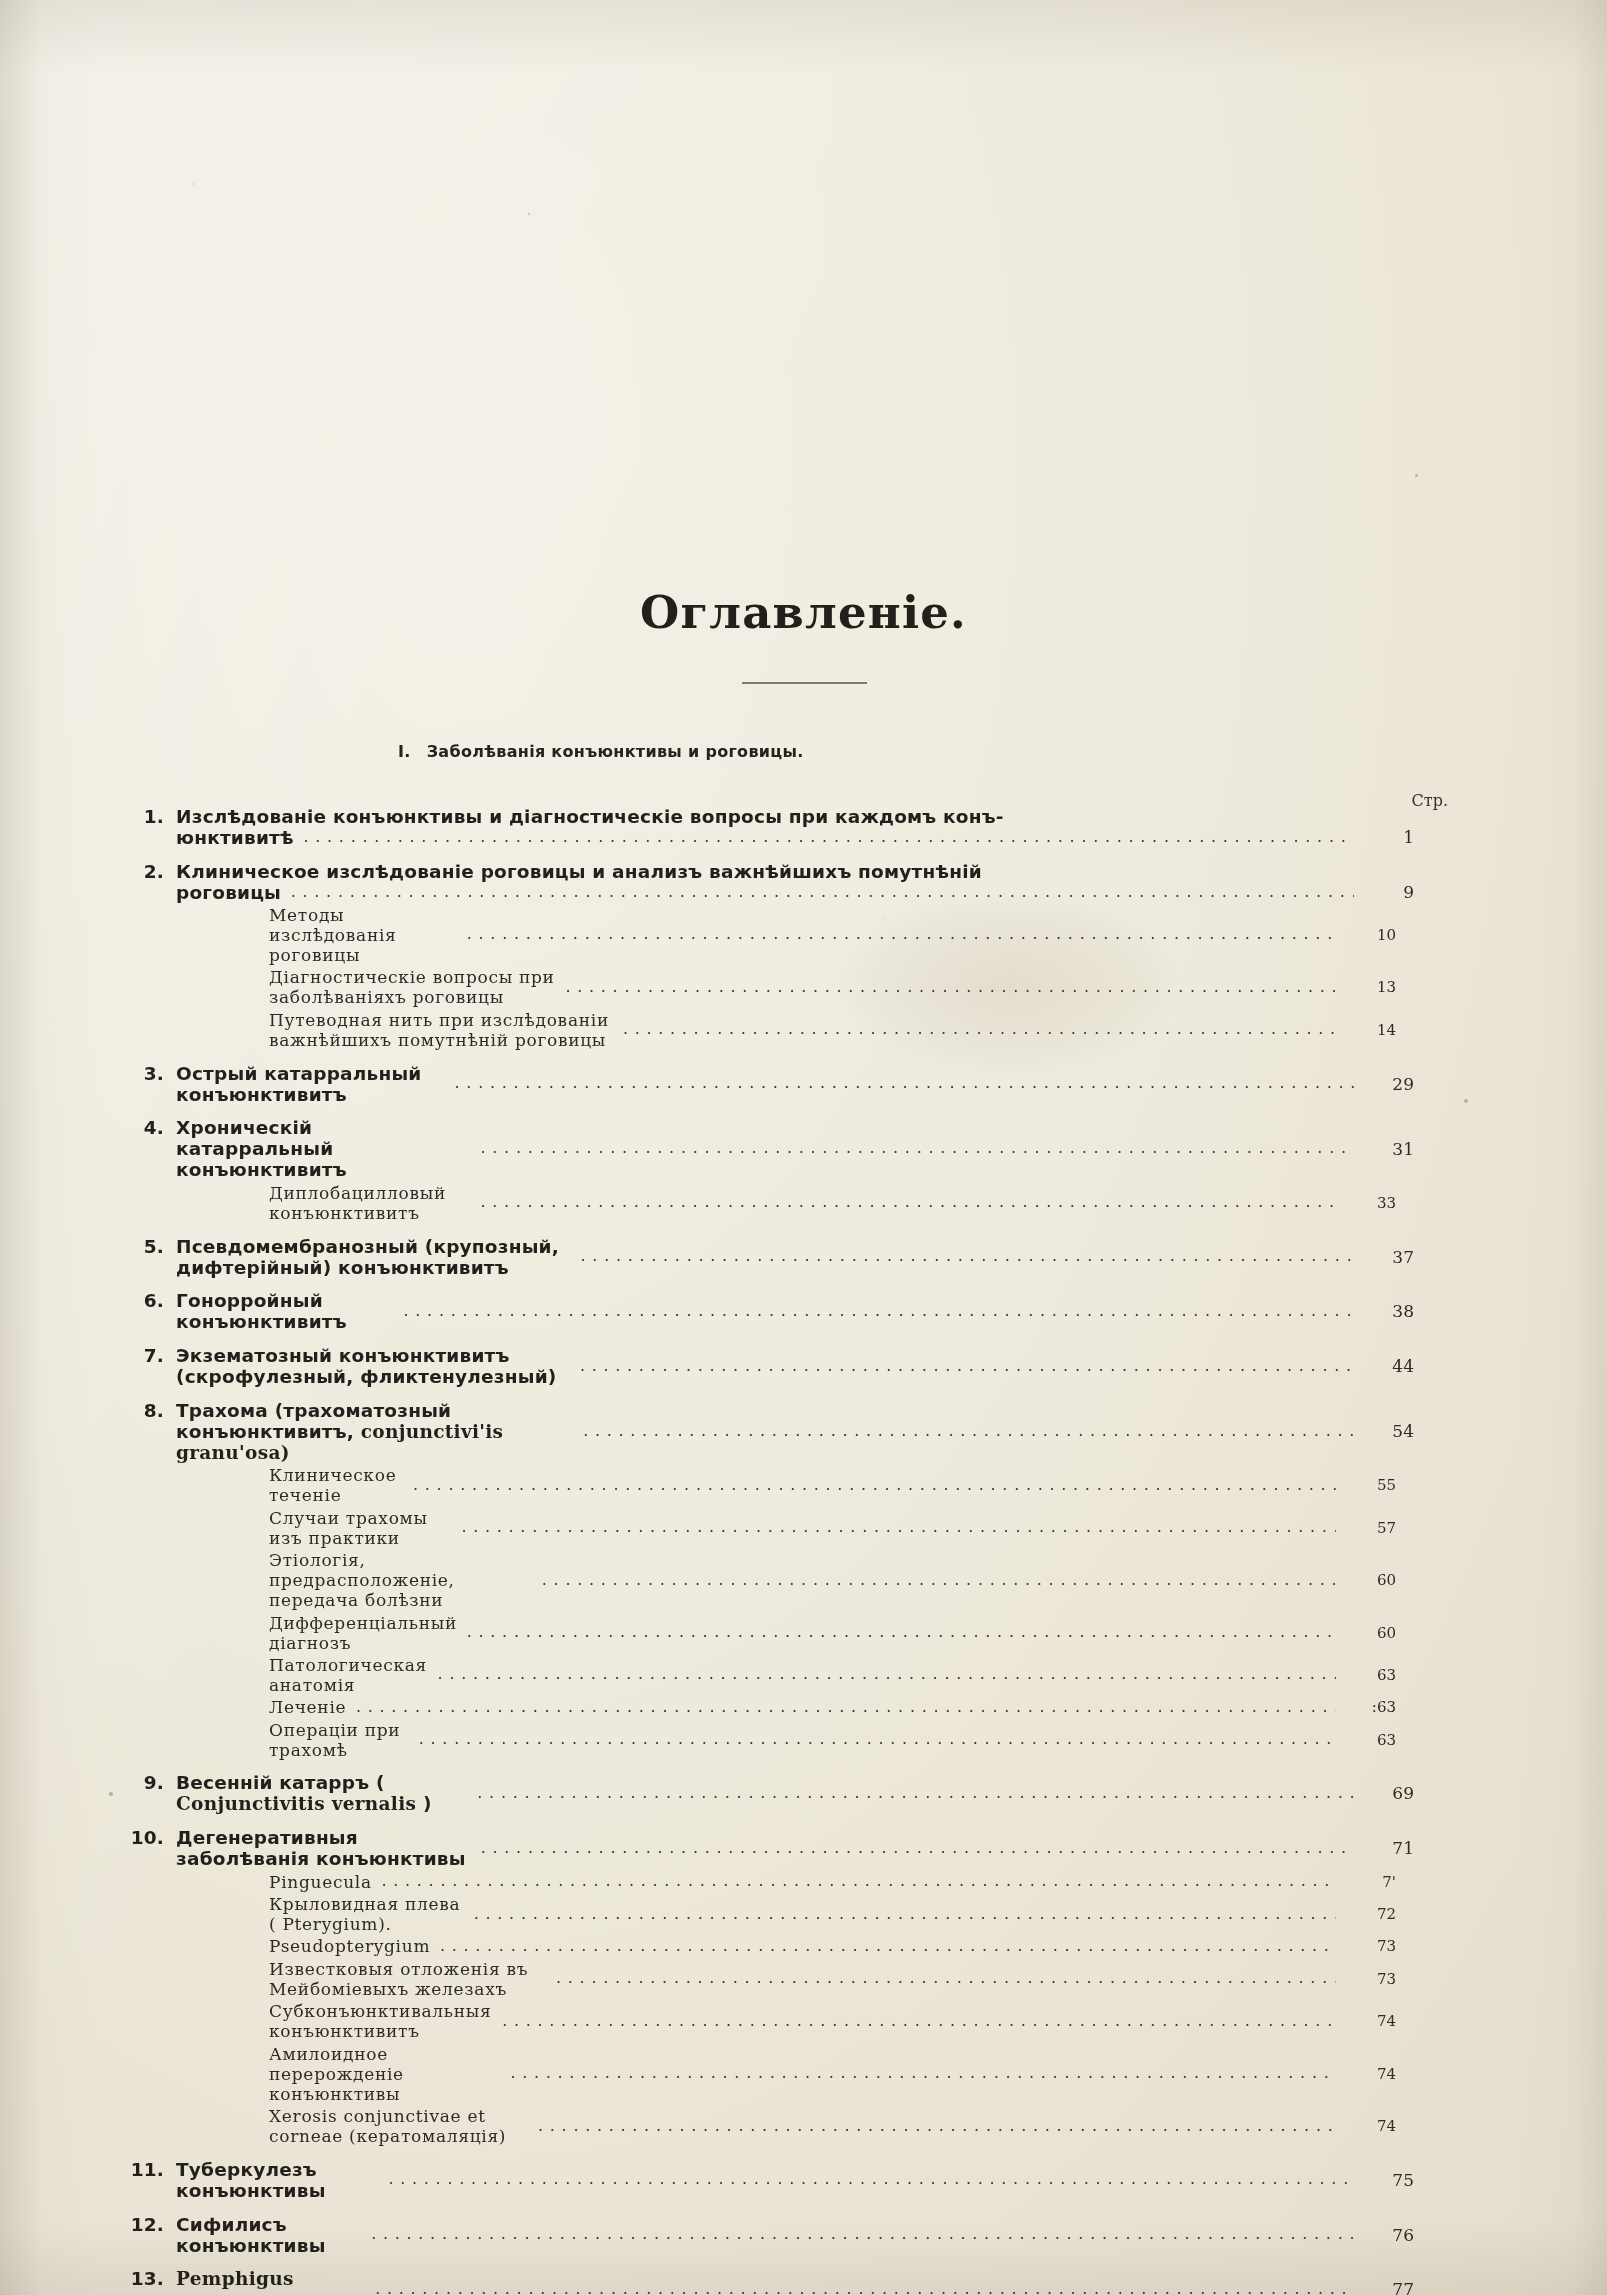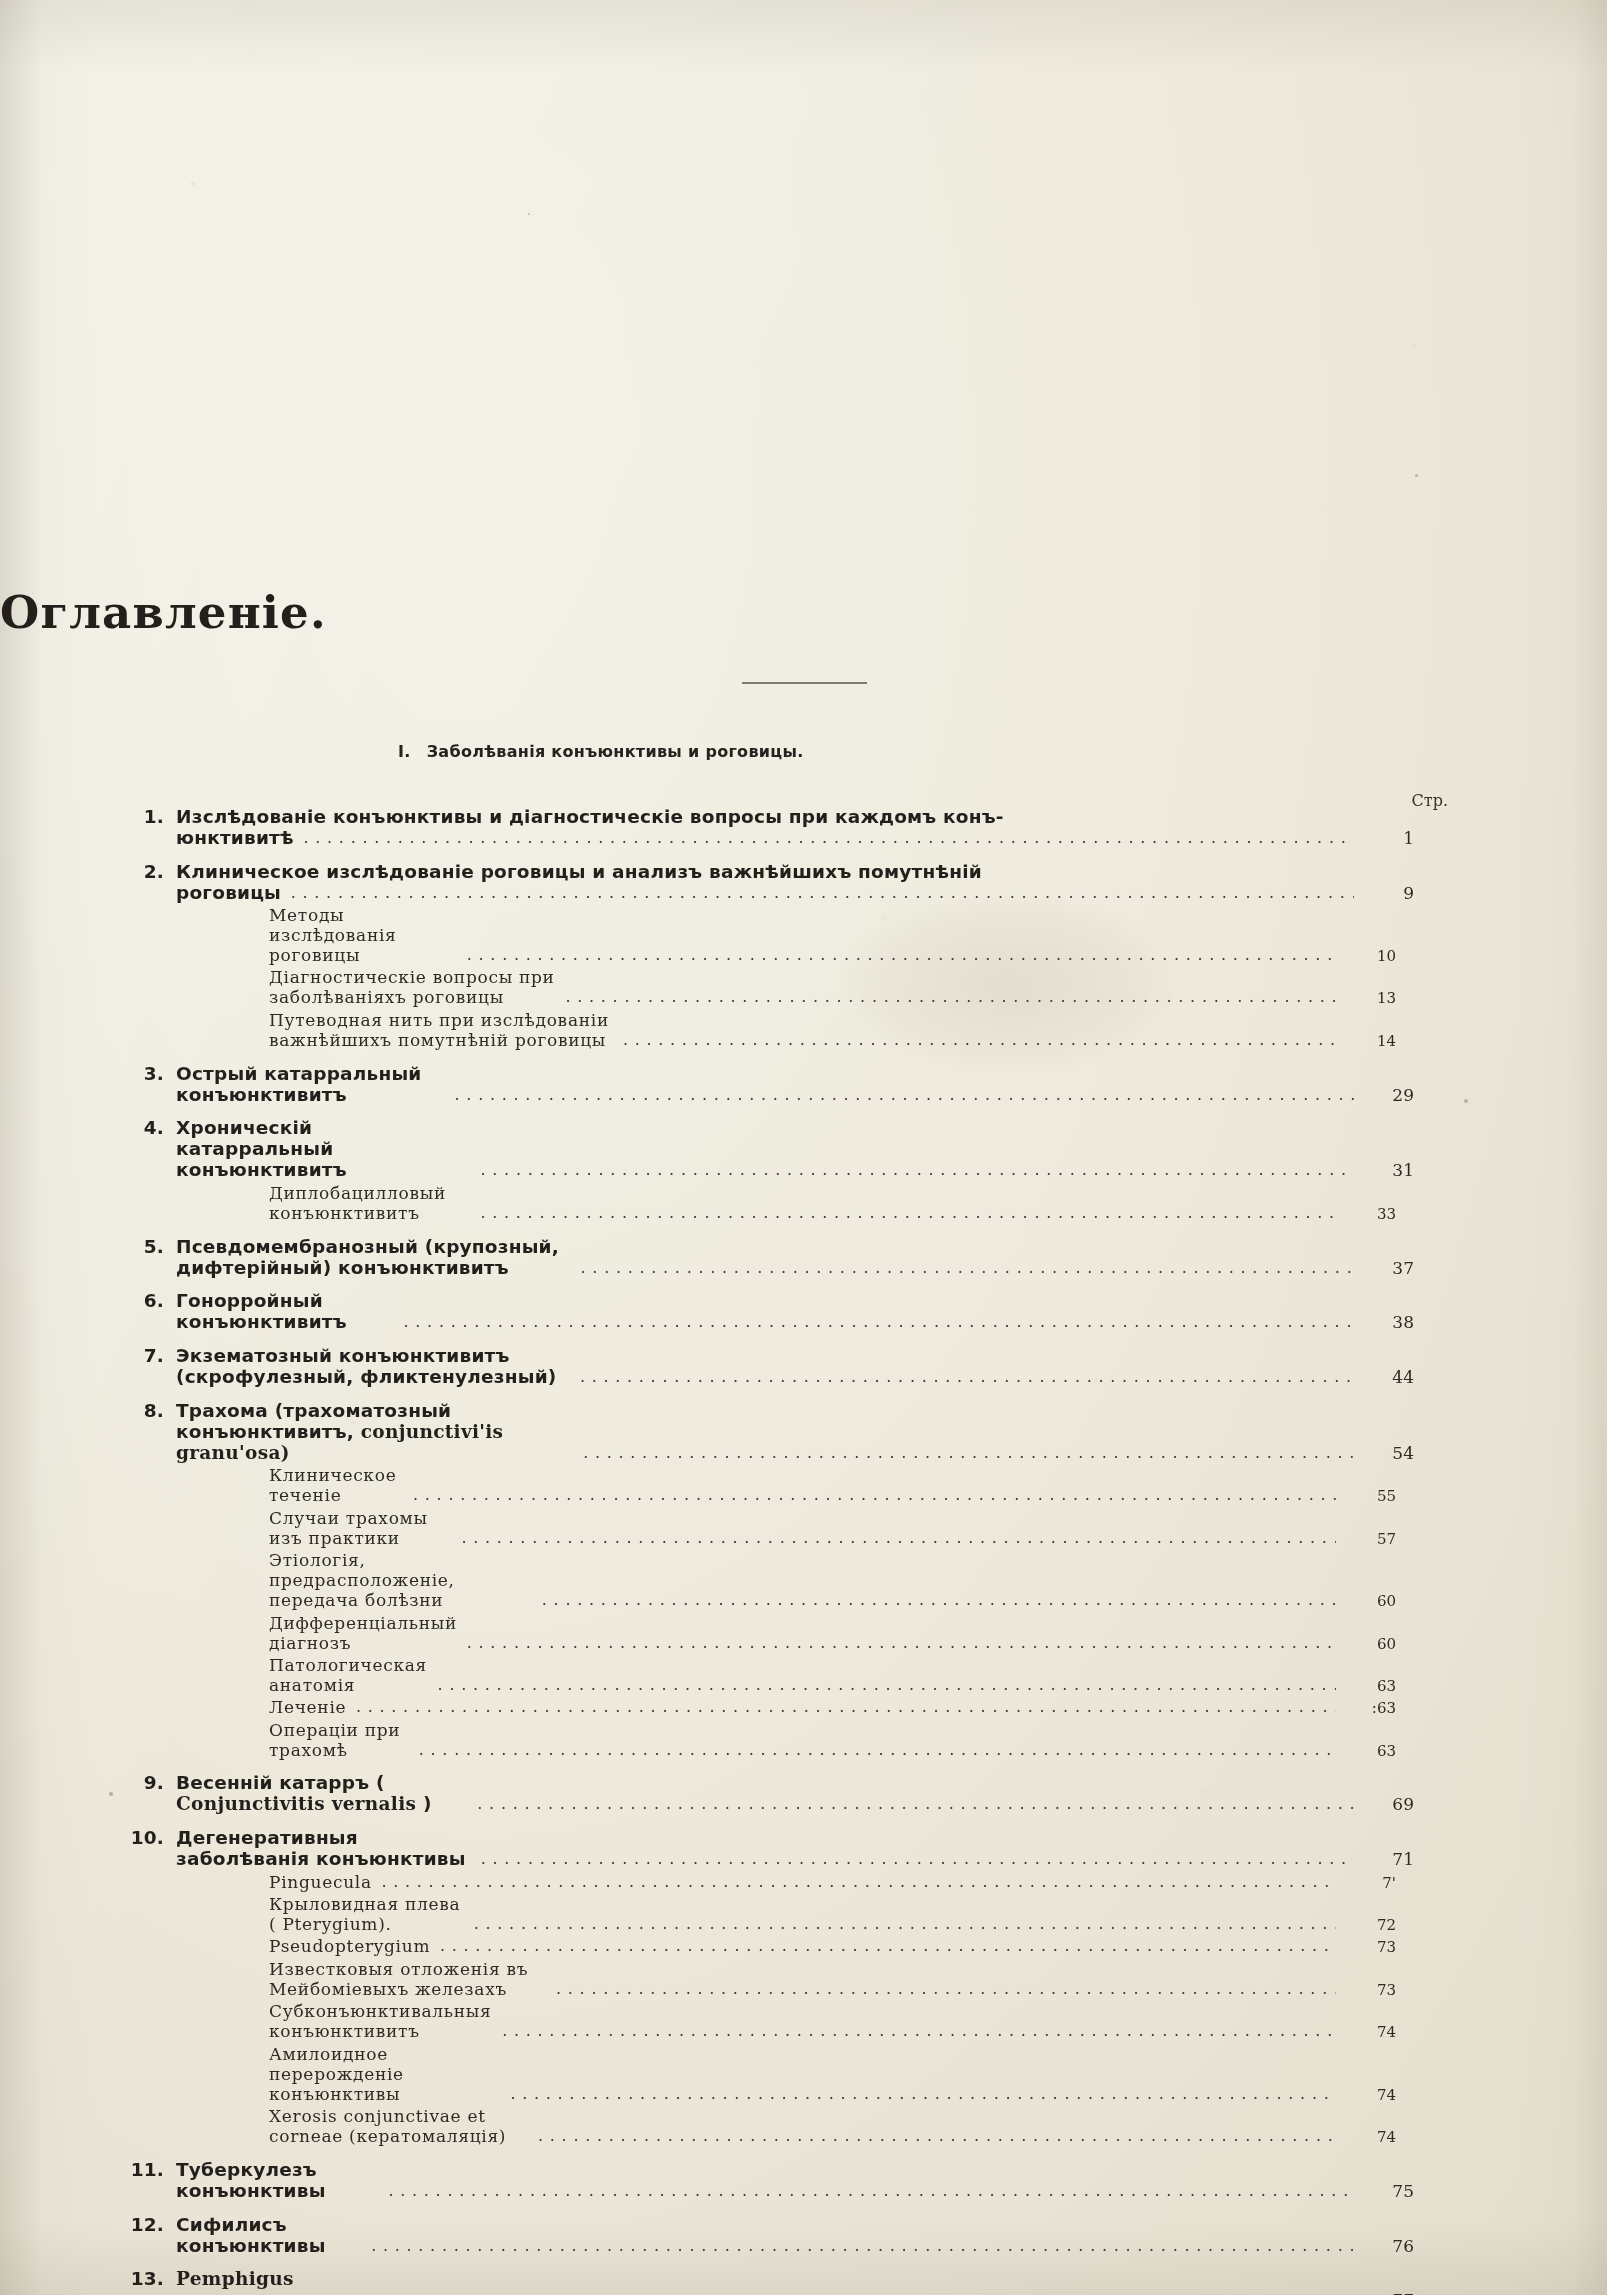--- a/index.html
+++ b/index.html
@@ -54,21 +54,21 @@
     width: 1607px;
     height: 2295px;
     color: #2b2723;
   }
 
   .title {
     position: absolute;
     left: 0;
     right: 0;
     top: 586px;
-    text-align: left;
+    text-align: center;
     font-family: "DejaVu Serif", serif;
     font-weight: 700;
     font-size: 45px;
     letter-spacing: 1.2px;
     color: #241f1b;
   }
   .rule {
     position: absolute;
     left: 742px;
     top: 682px;
@@ -145,21 +145,21 @@
     color: #2f2a25;
     margin-top: 2.4px;
   }
   .lvl2 .body {
     margin-left: 149px;
     margin-right: 91px;
     position: relative;
   }
   .row {
     display: flex;
-    align-items: flex-end;
+    align-items: center;
     width: 100%;
   }
   .row .txt {
     white-space: pre-wrap;
   }
   .row .dots {
     flex: 1 1 auto;
     margin: 0 8.5px 0 9.7px;
     overflow: hidden;
     white-space: nowrap;

